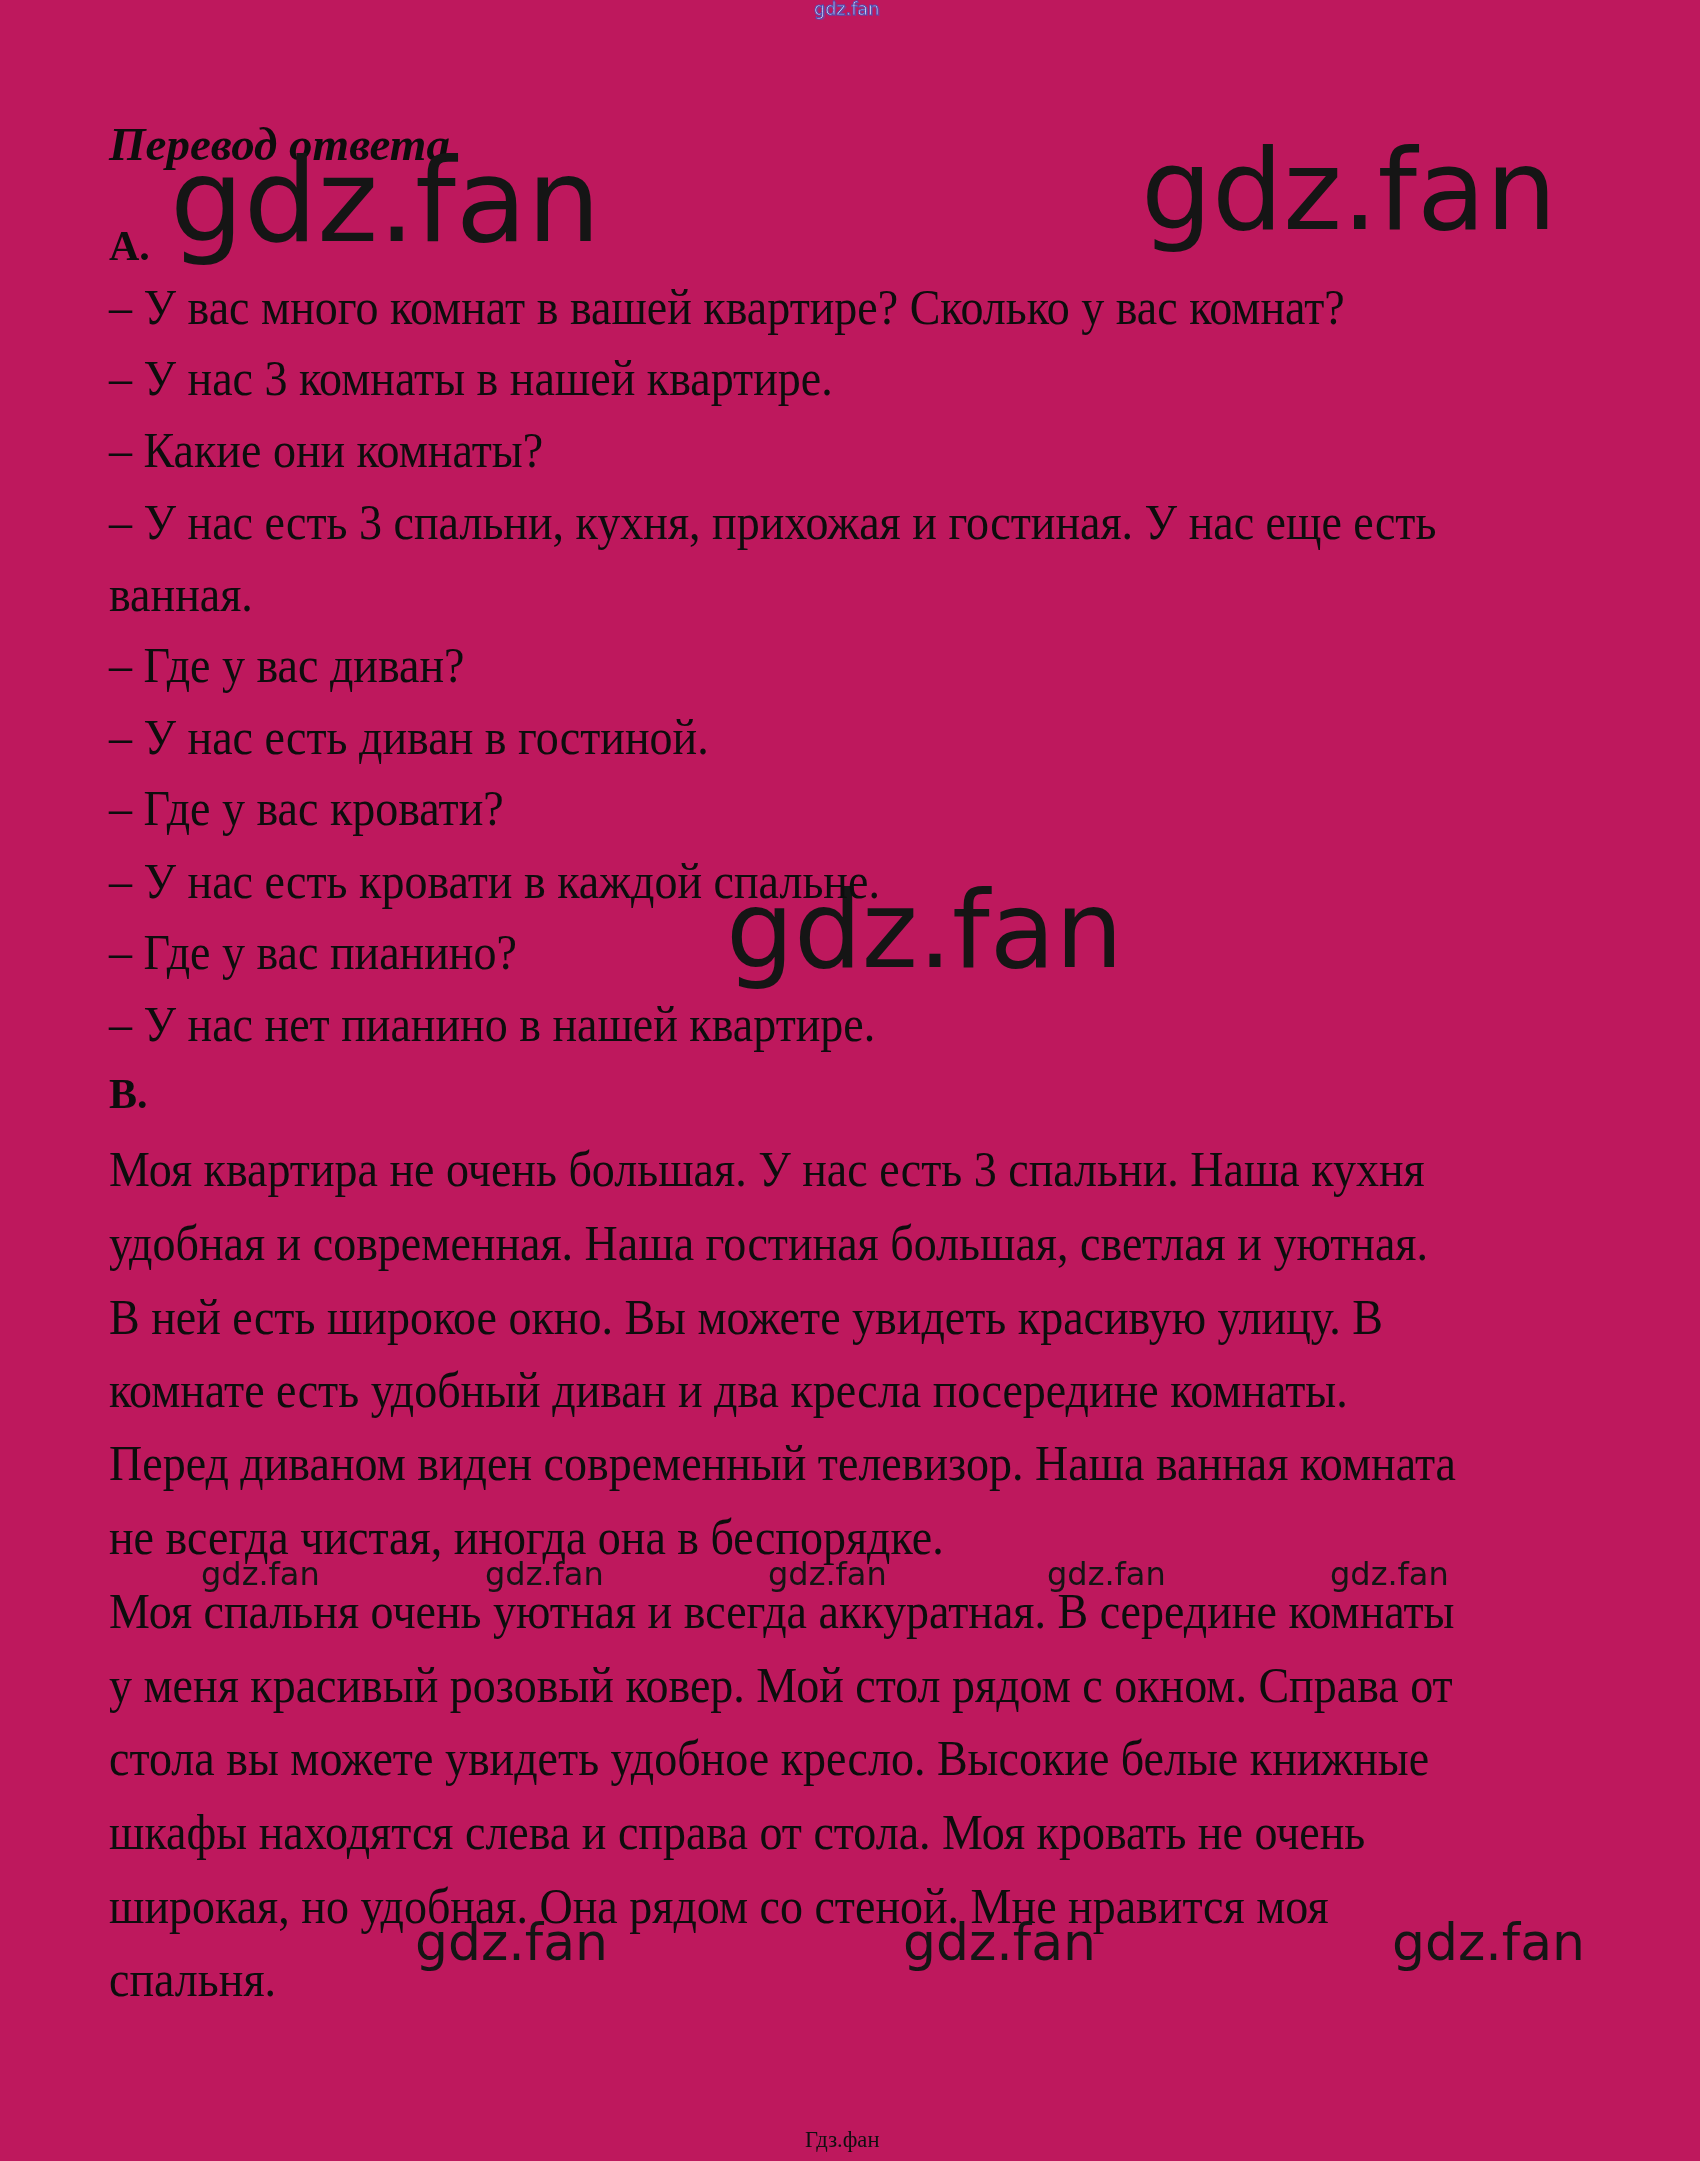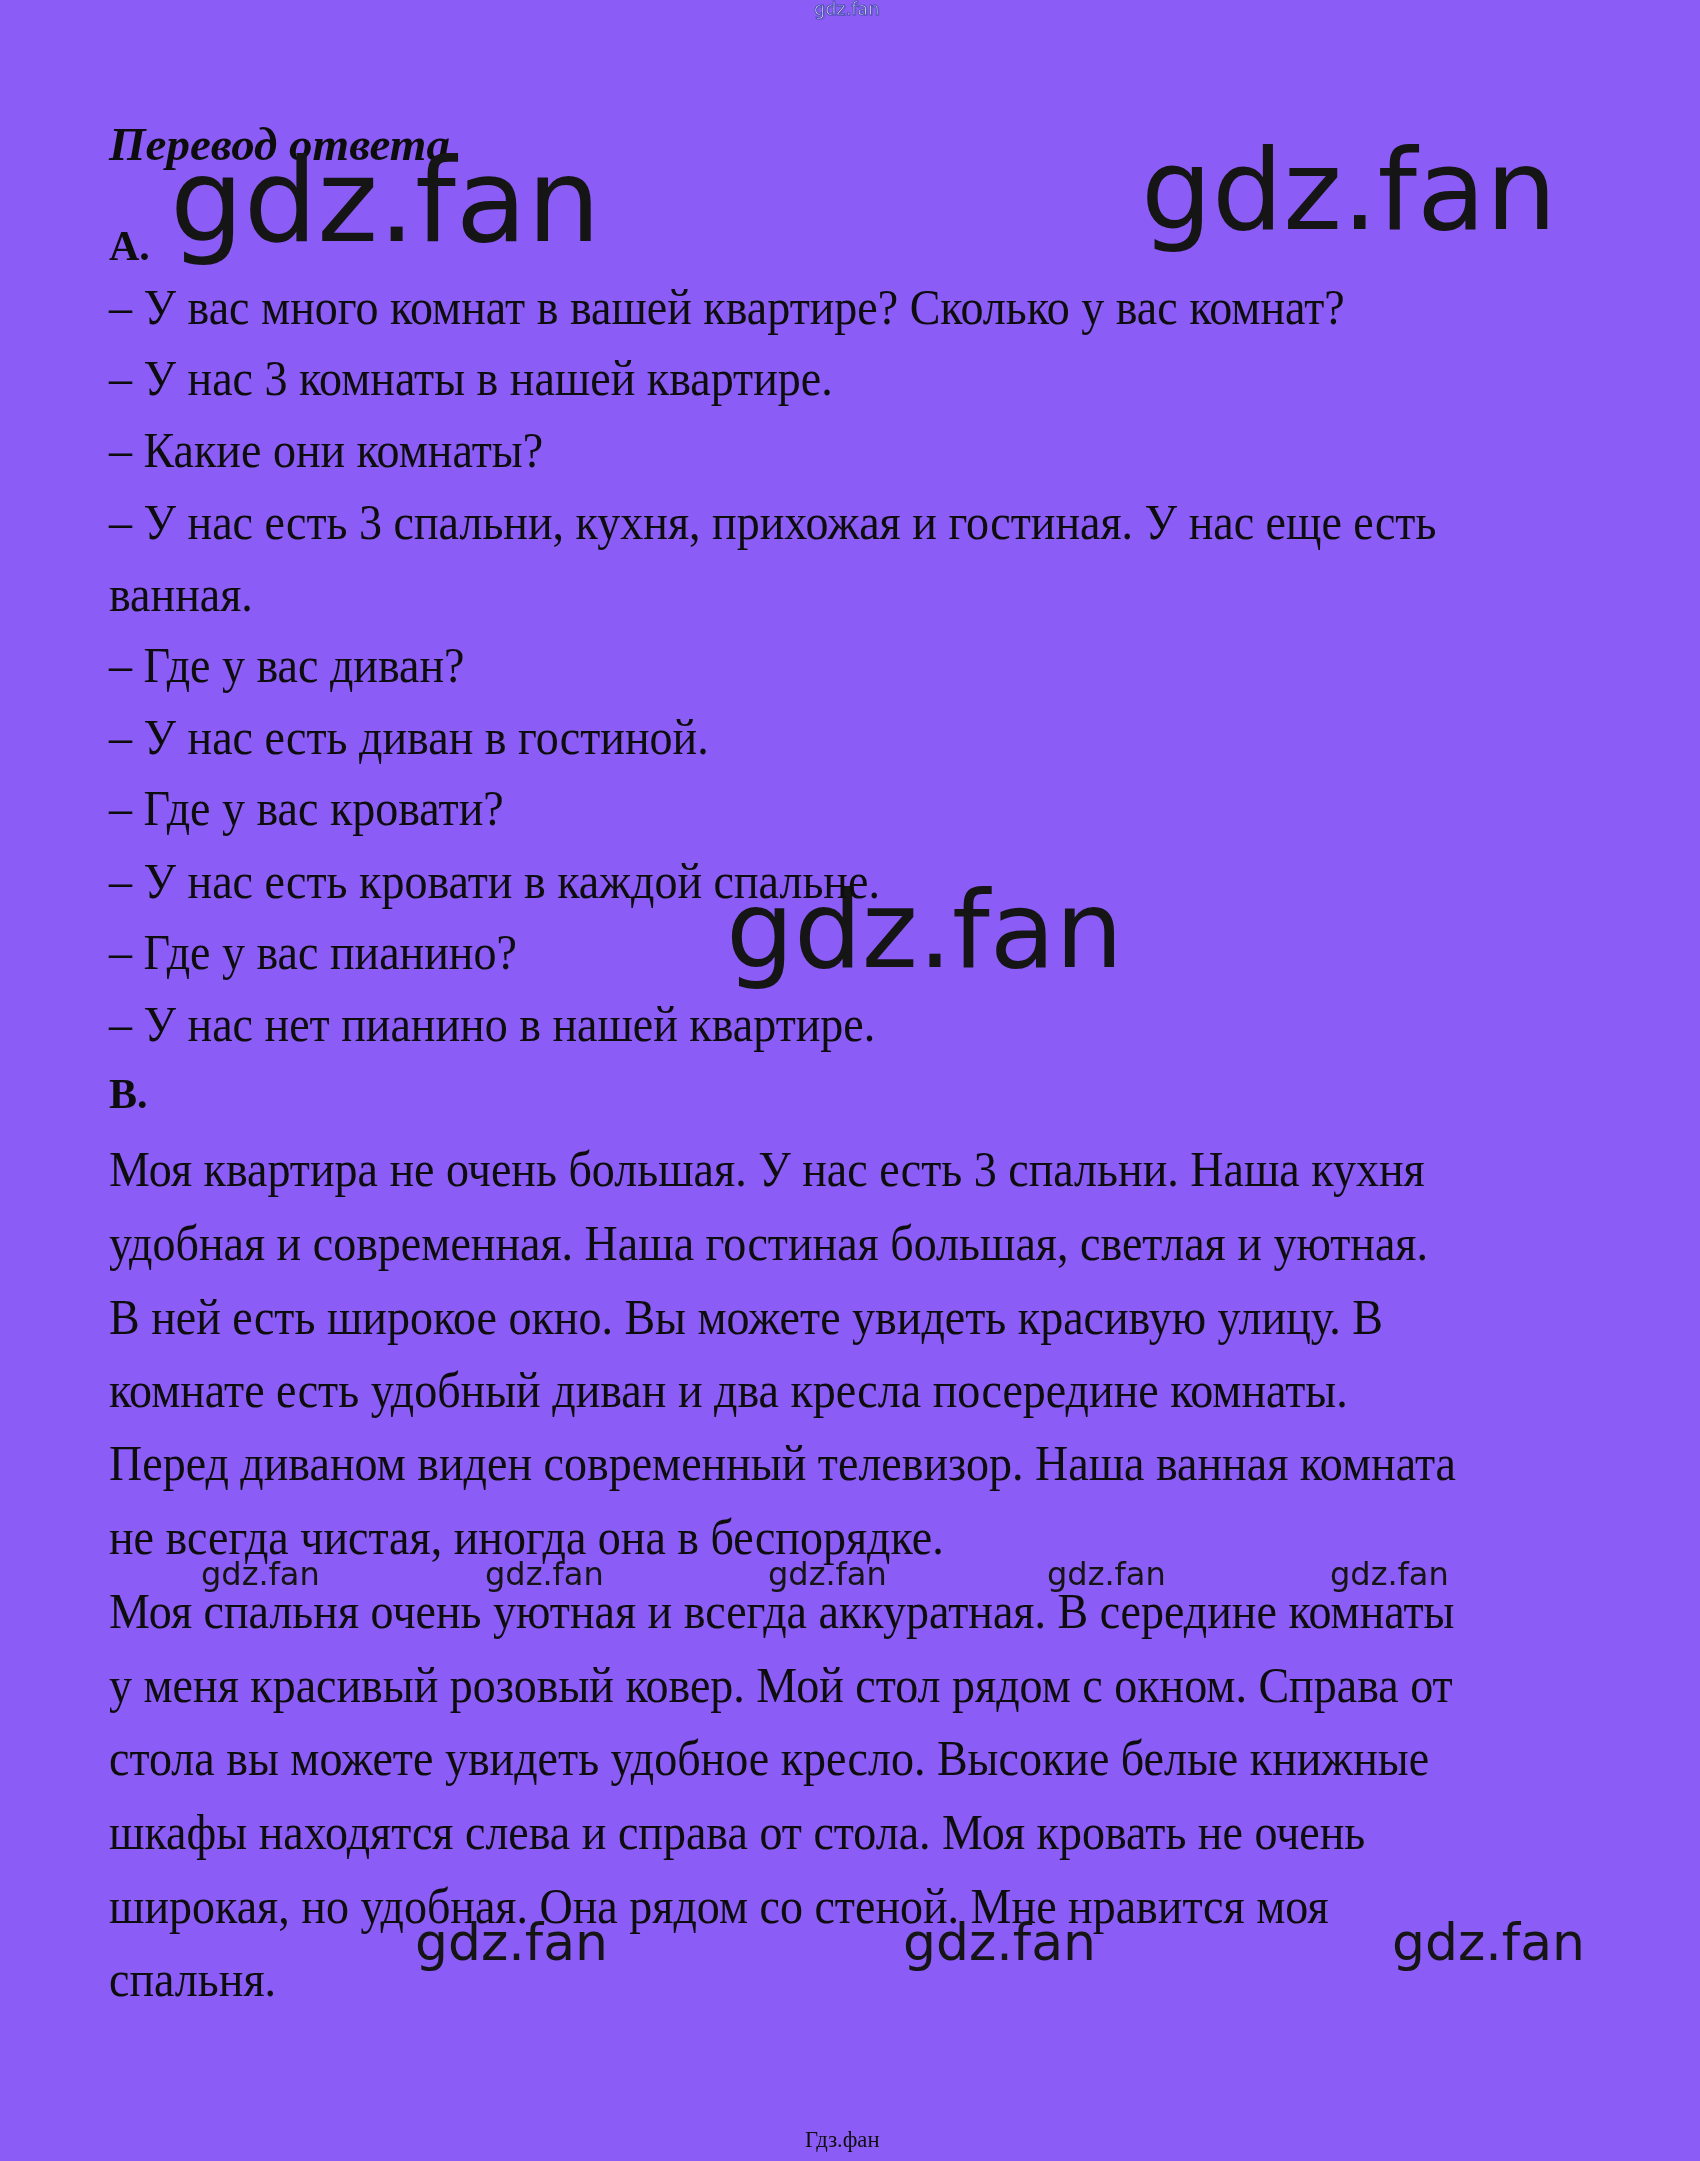--- a/index.html
+++ b/index.html
@@ -1,20 +1,20 @@
 <!DOCTYPE html>
 <html style="font-size:13.4px"><head>
 <meta charset="utf-8">
 <style>
   html, body { margin: 0; padding: 0; background: #ffffff; }
   .page {
     position: relative;
     width: 1700px;
     height: 2161px;
-    background: #8b5cf6;
+    background: #be185d;
     overflow: hidden;
     font-family: "Liberation Serif", serif;
   }
   
   .text-line {
     position: absolute;
     left: 109px;
     white-space: nowrap;
     font-size: 50px;
     line-height: 1;

